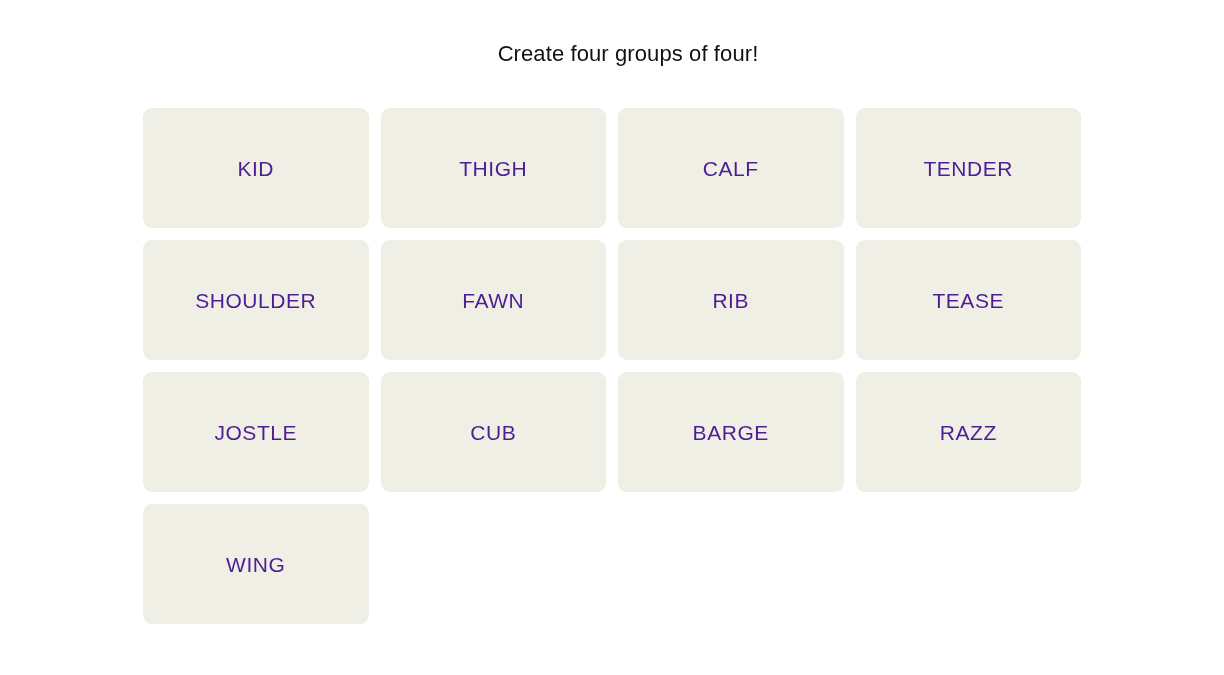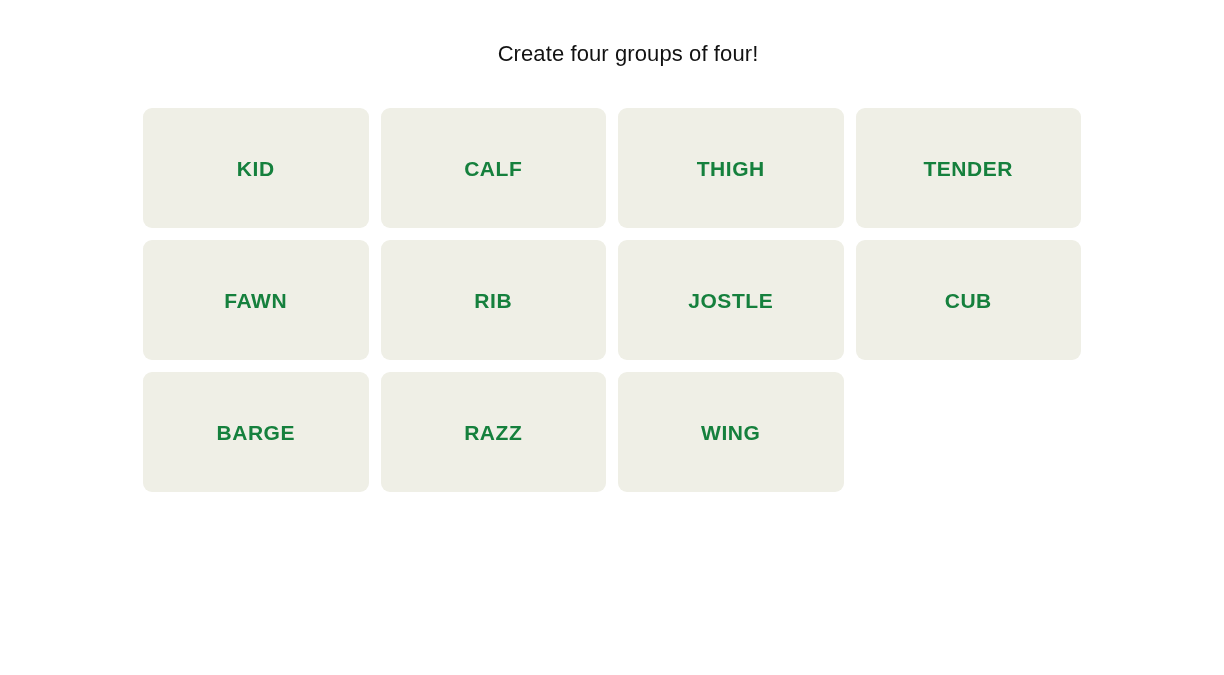--- a/index.html
+++ b/index.html
@@ -56,55 +56,61 @@
     justify-content: center;
     cursor: pointer;
     border: none;
     padding: 0;
     margin: 0;
     font-family: inherit;
     -webkit-font-smoothing: antialiased;
   }
   .puzzle-tile-label {
     font-size: 21px;
-    font-weight: 700;
-    color: #15803d;
+    font-weight: 400;
+    color: #4c1d95;
     letter-spacing: 0.55px;
     line-height: 1;
     text-align: left;
     text-transform: uppercase;
     user-select: none;
     pointer-events: none;
   }
 </style>
 </head>
 <body>
 
 <div id="game-root">
 
   <div id="puzzle-instruction">Create four groups of four!</div>
 
   <div id="puzzle-grid">
       <div class="puzzle-tile">
         <span class="puzzle-tile-label">KID</span>
       </div>
       <div class="puzzle-tile">
+        <span class="puzzle-tile-label">THIGH</span>
+      </div>
+      <div class="puzzle-tile">
         <span class="puzzle-tile-label">CALF</span>
       </div>
       <div class="puzzle-tile">
-        <span class="puzzle-tile-label">THIGH</span>
+        <span class="puzzle-tile-label">TENDER</span>
       </div>
       <div class="puzzle-tile">
-        <span class="puzzle-tile-label">TENDER</span>
+        <span class="puzzle-tile-label">SHOULDER</span>
       </div>
       <div class="puzzle-tile">
         <span class="puzzle-tile-label">FAWN</span>
       </div>
       <div class="puzzle-tile">
         <span class="puzzle-tile-label">RIB</span>
+      </div>
+      <div class="puzzle-tile">
+        <span class="puzzle-tile-label">TEASE</span>
       </div>
       <div class="puzzle-tile">
         <span class="puzzle-tile-label">JOSTLE</span>
       </div>
       <div class="puzzle-tile">
         <span class="puzzle-tile-label">CUB</span>
       </div>
       <div class="puzzle-tile">
         <span class="puzzle-tile-label">BARGE</span>
       </div>

